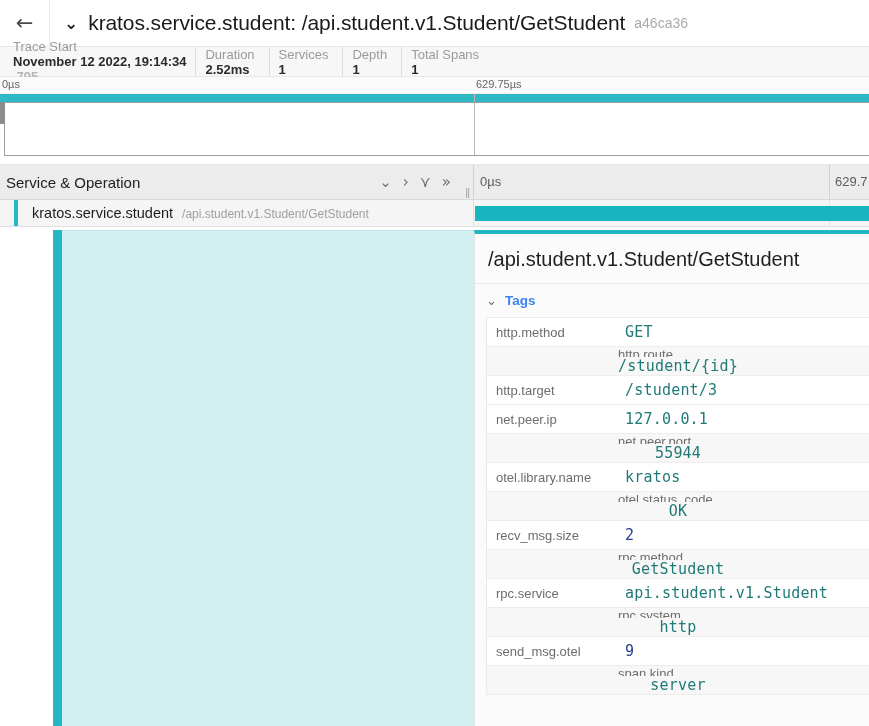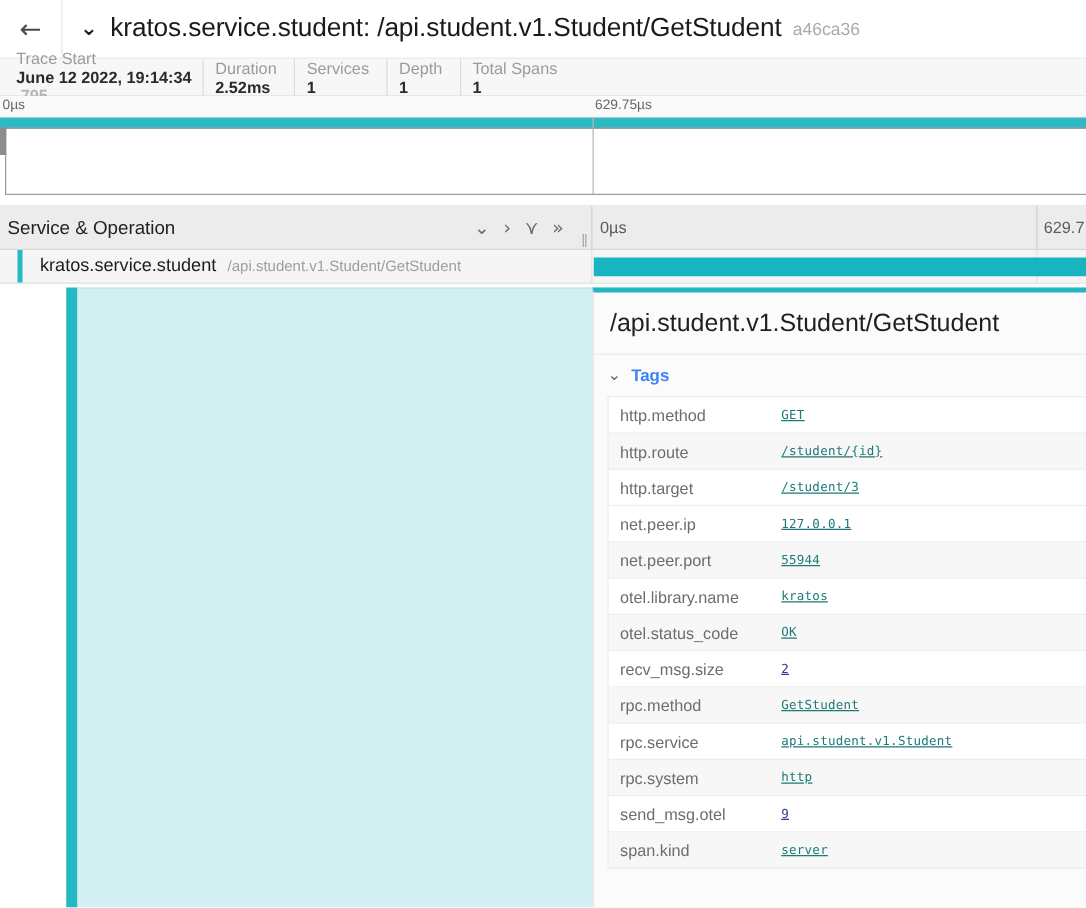--- a/index.html
+++ b/index.html
@@ -333,37 +333,36 @@
     border-top: 1px solid #eaeaea;
     border-left: 1px solid #eaeaea;
   }
   .tag-row {
     display: flex;
     align-items: center;
     height: 29px;
     border-bottom: 1px solid #ededed;
   }
   .tag-row.odd { background: #ffffff; }
-  .tag-row.even { background: #f7f7f7; }
+  .tag-row.even { background: #f7f7f7; flex-direction: column; }
   .tag-key {
     width: 138px;
     min-width: 138px;
     font-size: 13px;
     color: #6d6d6d;
     padding-left: 9px;
     white-space: nowrap;
     overflow: hidden;
   }
   .tag-val {
-    font-size: 10px;
+    font-size: 15px;
     font-family: "DejaVu Sans Mono", monospace;
     color: #1f7a77;
     white-space: nowrap;
     letter-spacing: 0.2px;
-    text-decoration: underline;
   }
   .tag-val.num { color: #27408b; }
 </style>
 </head>
 <body>
 
 <div class="app">
 
   <div class="header">
     <div class="back-cell">
@@ -372,21 +371,21 @@
     <div class="title-wrap">
       <span class="title-chevron">⌄</span>
       <span class="trace-title">kratos.service.student: /api.student.v1.Student/GetStudent</span>
       <span class="trace-id">a46ca36</span>
     </div>
   </div>
 
   <div class="meta-bar">
     <div class="meta-item">
       <span class="meta-label">Trace Start</span>
-      <span class="meta-value">June 12 2022, 19:14:34</span>
+      <span class="meta-value">November 12 2022, 19:14:34</span>
       <span class="meta-value-dim">.795</span>
     </div>
     <div class="meta-item">
       <span class="meta-label">Duration</span>
       <span class="meta-value">2.52ms</span>
     </div>
     <div class="meta-item">
       <span class="meta-label">Services</span>
       <span class="meta-value">1</span>
     </div>

